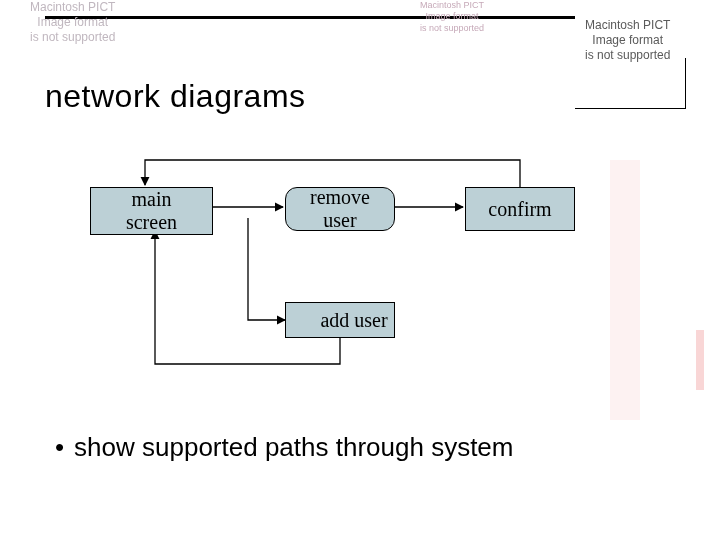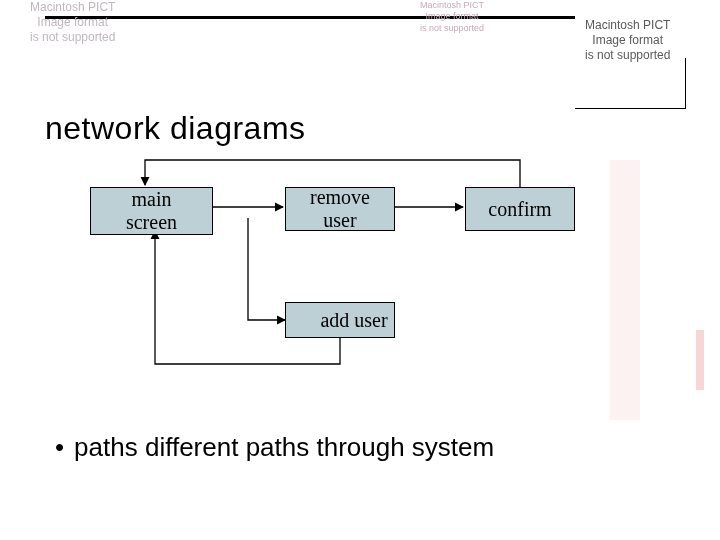--- a/index.html
+++ b/index.html
@@ -21,21 +21,20 @@
     height: 3px;
     background: #000;
   }
   .title {
     position: absolute;
     left: 45px;
     top: 78px;
     font-size: 32px;
     font-weight: 400;
     letter-spacing: 0.5px;
-    margin-top: 32px;
   }
   .pict-err {
     position: absolute;
     color: #5a5a5a;
     font-family: Arial, sans-serif;
     font-size: 12px;
     line-height: 1.25;
     text-align: center;
     font-weight: 400;
     white-space: pre;
@@ -117,20 +116,20 @@
     <line x1="213" y1="207" x2="283" y2="207" marker-end="url(#arr)"></line>
     <line x1="395" y1="207" x2="463" y2="207" marker-end="url(#arr)"></line>
     <path d="M 520 187 L 520 160 L 145 160 L 145 185" marker-end="url(#arr)"></path>
     <path d="M 248 218 L 248 320 L 285 320" marker-end="url(#arr)"></path>
     <path d="M 340 338 L 340 364 L 155 364 L 155 231" marker-end="url(#arr)"></path>
   </g>
 </svg>
 
 <div class="node" style="left:90px;  top:187px; width:123px; height:48px; white-space:pre-line;">main
 screen</div>
-<div class="node" style="left:285px; top:187px; width:110px; height:44px; white-space:pre-line;">remove
+<div class="node" style="left:285px; top:187px; width:110px; height:44px; white-space:pre-line;border-radius:12px;">remove
 user</div>
 <div class="node" style="left:465px; top:187px; width:110px; height:44px;">confirm</div>
 <div class="node" style="left:285px; top:302px; width:110px; height:36px;padding-left:28px;">add user</div>
 
 <div class="bullet-row">
-  <span class="bullet-dot">•</span><span>paths different paths through system</span>
+  <span class="bullet-dot">•</span><span>show supported paths through system</span>
 </div>
 
 </body></html>

